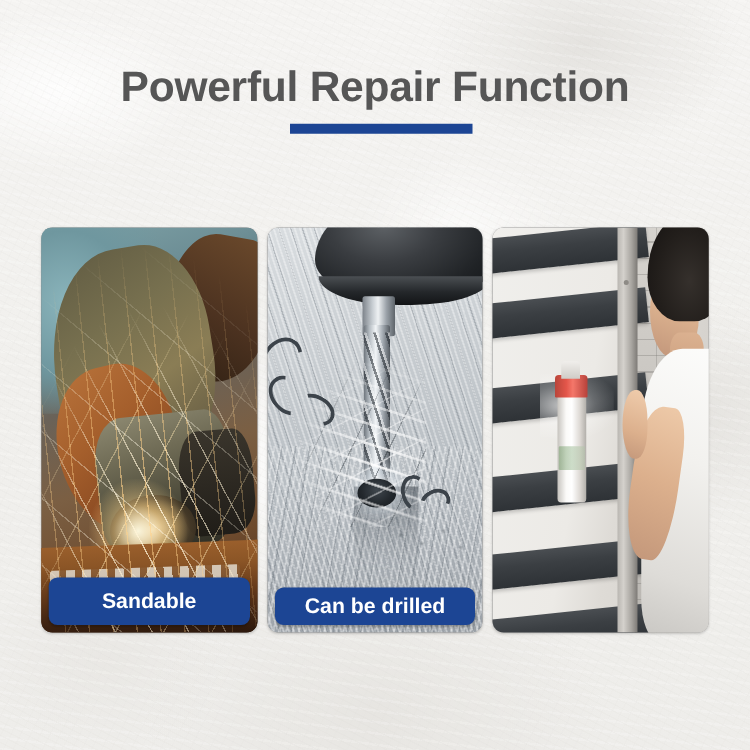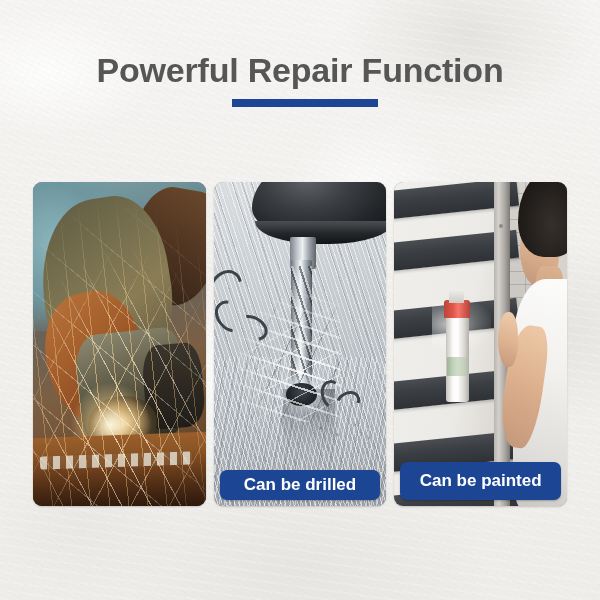--- a/index.html
+++ b/index.html
@@ -395,20 +395,23 @@
         <div class="p1-glove-a"></div>
         <div class="p1-glove-b"></div>
         <div class="p1-tool"></div>
         <div class="p1-tool-dark"></div>
         <div class="p1-disc"></div>
         <div class="p1-flash"></div>
         <div class="p1-beam"></div>
         <div class="p1-weld"></div>
         <div class="sparks"></div>
         <div class="sparks2"></div>
+      </div>
+      <div class="caption">
+        <span>Sandable</span>
       </div>
     </div>
 
     <div class="card">
       <div class="photo">
         <div class="p2-base"></div>
         <div class="p2-brush"></div>
         <div class="p2-brush-b"></div>
         <div class="p2-spindle"></div>
         <div class="p2-spindle-lip"></div>
@@ -452,19 +455,16 @@
           <div class="p3-shirt"></div>
           <div class="p3-arm"></div>
           <div class="p3-hand"></div>
         </div>
         <div class="p3-mist"></div>
         <div class="p3-can"></div>
         <div class="p3-can-label"></div>
         <div class="p3-can-cap"></div>
         <div class="p3-can-nozzle"></div>
       </div>
-      <div class="caption">
-        <span>Can be painted</span>
-      </div>
     </div>
 
   </div>
 </div>
 
 </body></html>

